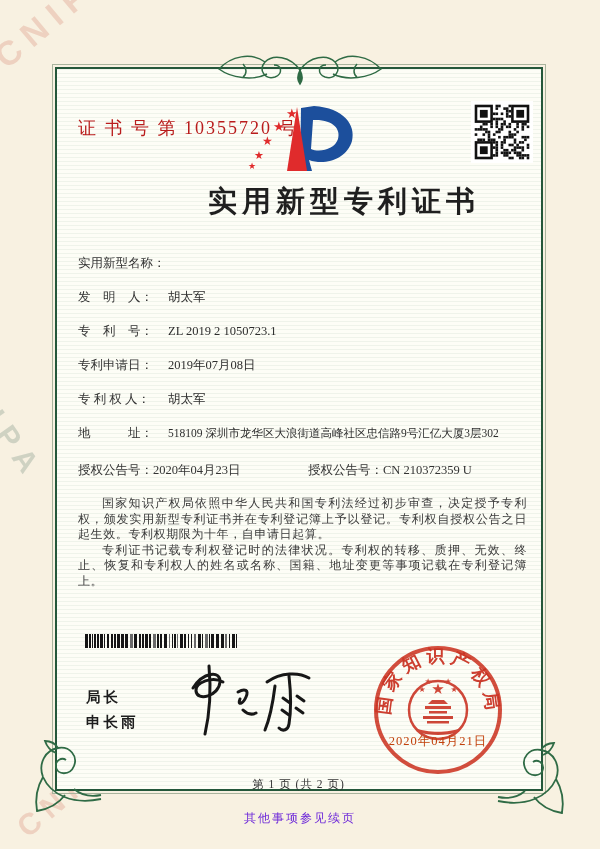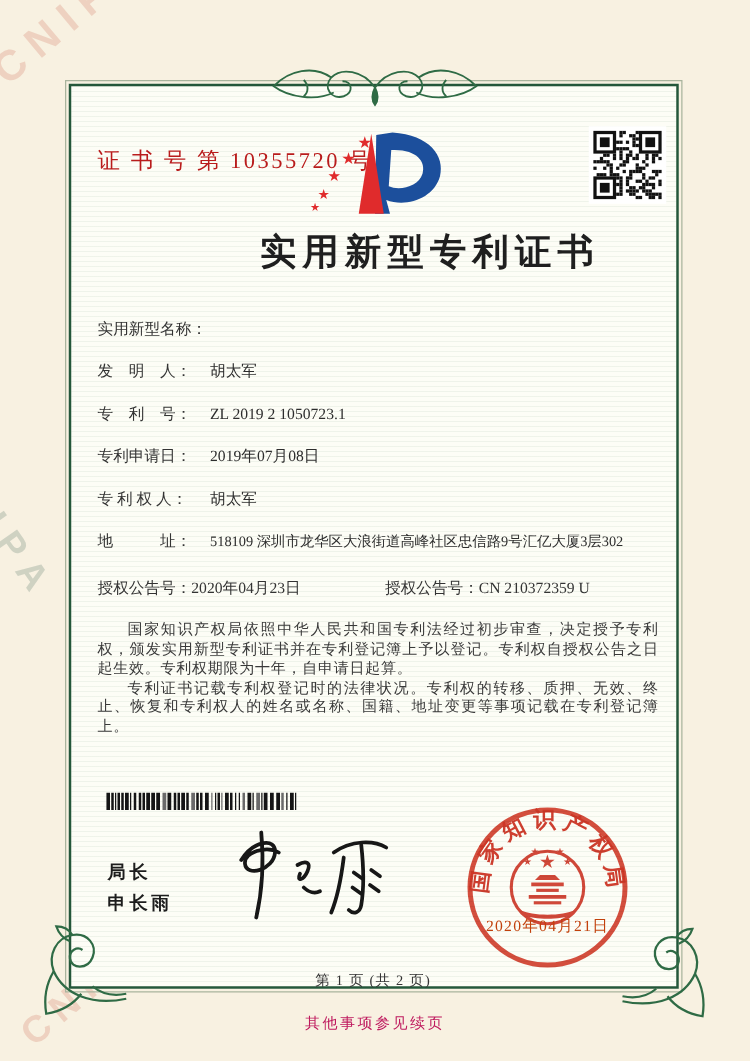--- a/index.html
+++ b/index.html
@@ -39,21 +39,21 @@
   .body-text p{margin:0;text-indent:2em;}
 
   .officer{left:86px;font-family:"Liberation Sans","DejaVu Sans",sans-serif;
            font-weight:bold;font-size:14.5px;color:#1d1d1d;letter-spacing:3px;text-align:right;}
 
   .seal-date{left:368px;top:733px;width:140px;text-align:center;font-size:12.5px;
              color:#c2410c;letter-spacing:1px;z-index:6;}
   .page-indicator{left:0;top:777px;width:573px;text-align:center;font-size:11.5px;
              color:#333;letter-spacing:1px;margin-left:12px;}
   .continuation{left:0;top:810px;width:600px;text-align:center;font-size:12px;
-             color:#be185d;letter-spacing:2px;}
+             color:#6d28d9;letter-spacing:2px;}
   .z2{z-index:2;} .z3{z-index:3;} .z5{z-index:5;}
   svg{display:block;}
 </style>
 </head>
 <body>
 
 <div class="page">
 
   <div class="wm wm-pink abs" style="left:-18px;top:-6px;font-size:34px;letter-spacing:9px;transform:rotate(-40deg);">CNIPA</div>
   <div class="wm wm-pink abs" style="left:150px;top:92px;font-size:28px;letter-spacing:8px;transform:rotate(-40deg);opacity:.55;">CNIPA</div>

